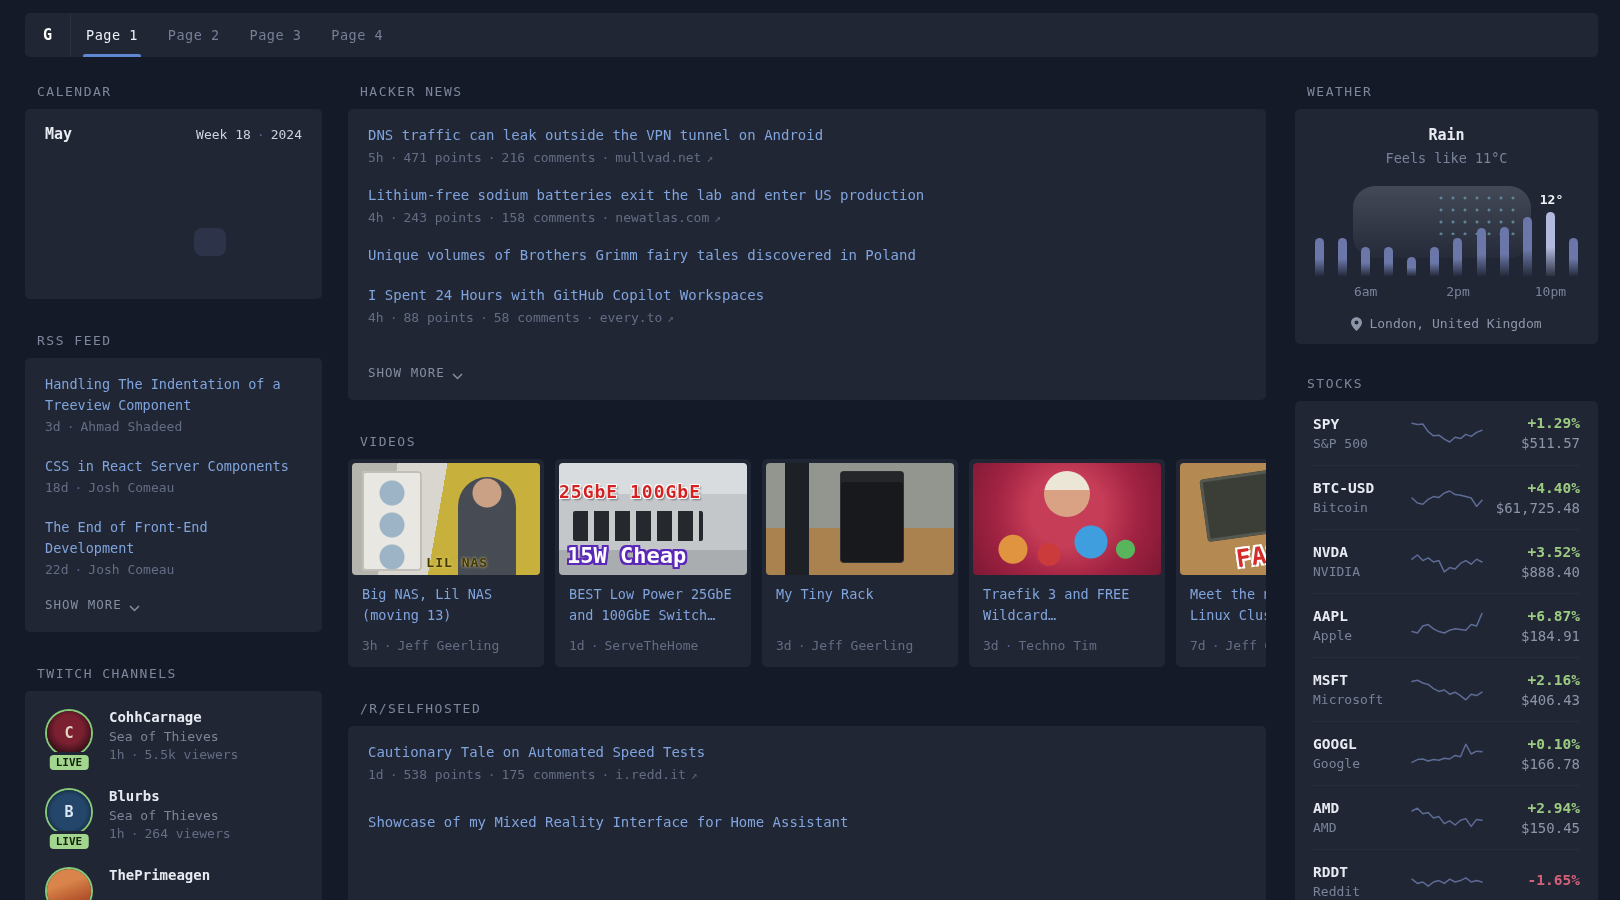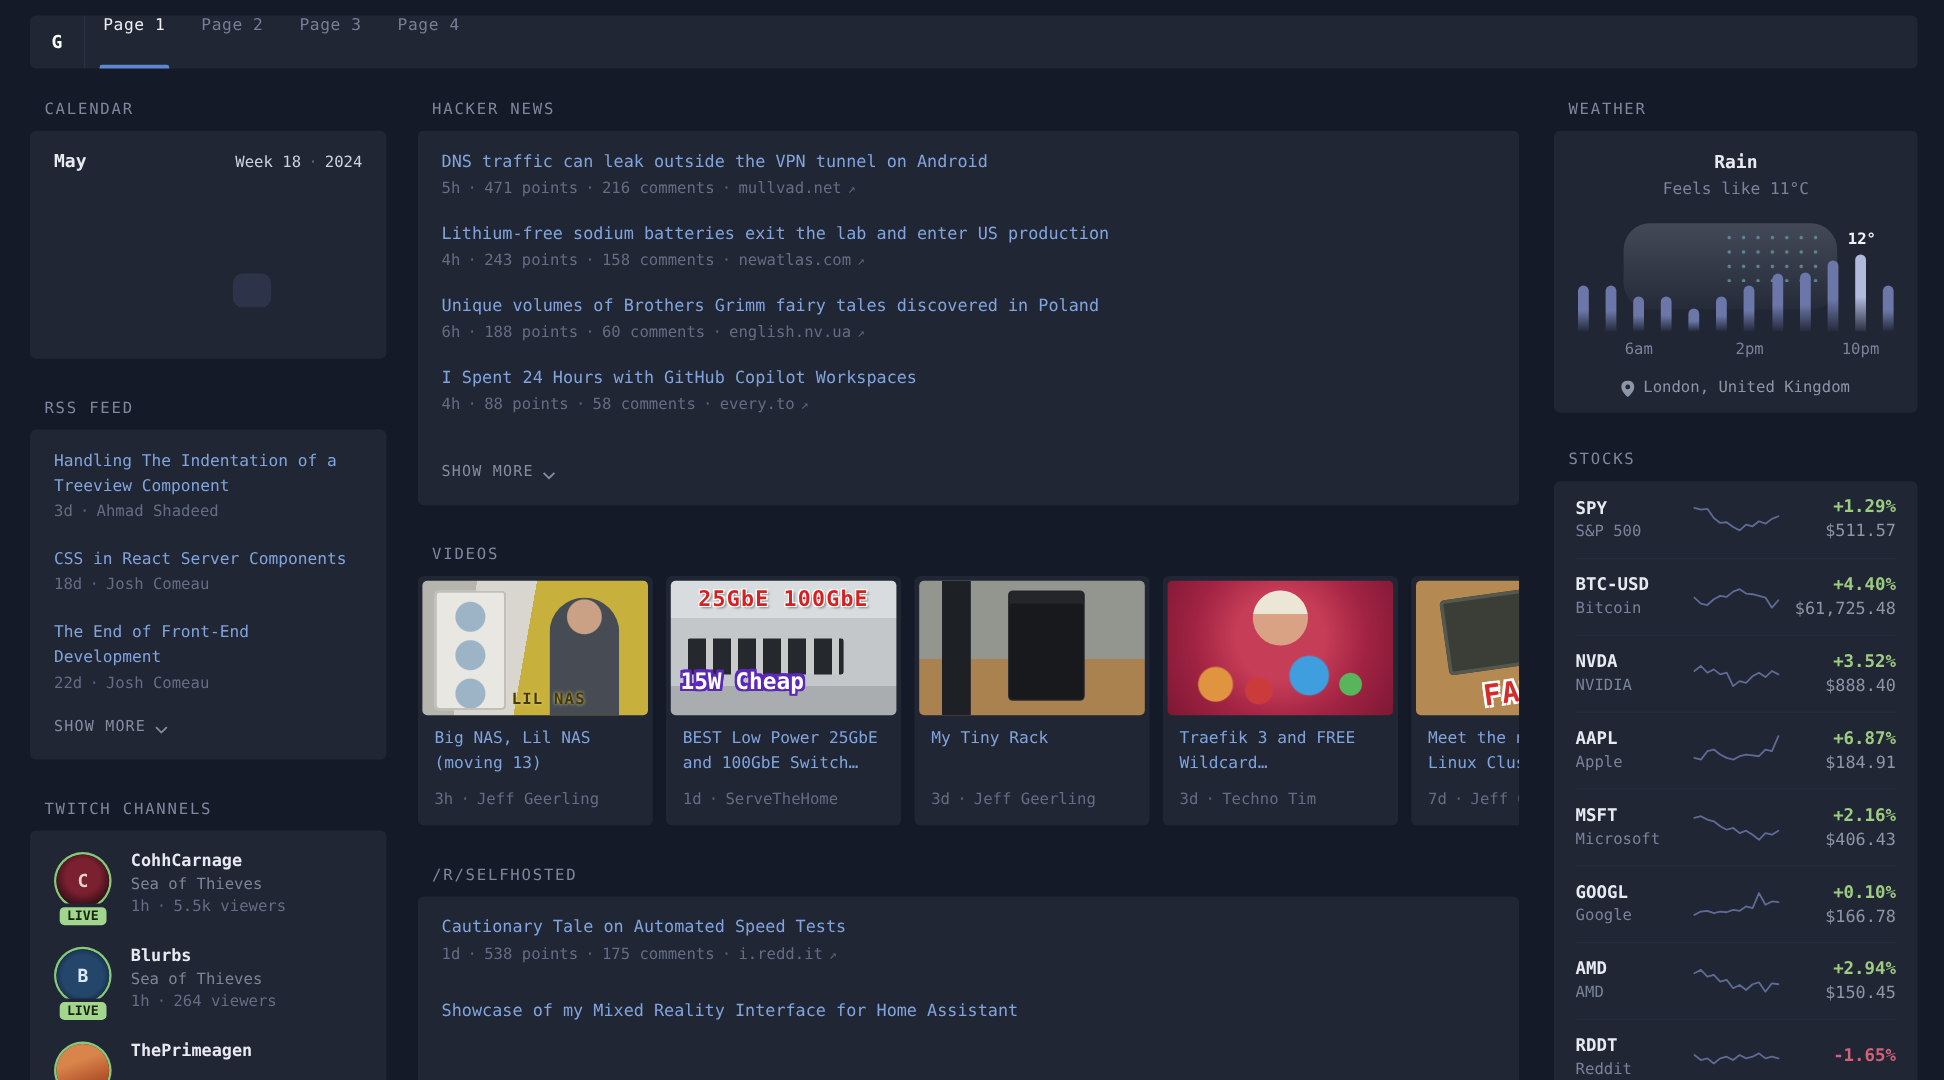--- a/index.html
+++ b/index.html
@@ -13,21 +13,21 @@
   html,body{width:1620px;height:900px;overflow:hidden}
   body{background:var(--bg);font-family:"DejaVu Sans Mono","Liberation Mono",monospace;
        font-size:13px;color:var(--txt);position:relative}
 
   
   .nav{position:absolute;left:25px;right:22px;top:13px;height:44px;background:var(--panel);
        border-radius:5px;display:flex;align-items:stretch}
   .nav .logo{width:46px;display:flex;align-items:center;justify-content:center;
        font-size:15px;font-weight:bold;color:#fff;border-right:1px solid var(--divider);cursor:pointer}
   .tabs{display:flex}
-  .tab{padding:0 15px;display:flex;color:#767f95;cursor:pointer;
+  .tab{padding:0 15px;display:flex;align-items:center;color:#767f95;cursor:pointer;
        position:relative;letter-spacing:.5px;font-size:13.5px}
   .tab.active{color:#eef0f5}
   .tab.active::after{content:"";position:absolute;left:12px;right:12px;bottom:0;height:3px;
        border-radius:2px 2px 0 0;background:var(--accent)}
 
   
   .col{position:absolute;top:84px}
   .col-left{left:25px;width:297px}
   .col-main{left:348px;width:918px;height:816px;overflow:hidden}
   .col-right{left:1295px;width:303px}
@@ -103,24 +103,24 @@
       box-shadow:inset 0 0 0 2px #c0c0b8}
   .th-v1::after{content:"";position:absolute;right:24px;top:14px;width:58px;height:98px;
       border-radius:29px 29px 0 0;background-color:#474c54;
       background-image:radial-gradient(circle at 50% 16px,#caa184 14px,transparent 15px)}
   .b-lilnas{position:absolute;bottom:5px;left:56%;transform:translateX(-50%);
       color:#463806;font-weight:bold;font-size:13px;letter-spacing:1px;
       text-shadow:0 0 3px #e6d77e;z-index:2}
   .th-v2{background:linear-gradient(#d9dcde 0 28%,#c3c7ca 28% 78%,#a9adb0 78%)}
   .th-v2::before{content:"";position:absolute;left:14px;right:44px;top:48px;height:30px;
       background:repeating-linear-gradient(90deg,#25282c 0 15px,#c8cacc 15px 21px);border-radius:2px}
-  .b-25{position:absolute;top:5px;left:0;right:0;text-align:center;font-size:18px;
+  .b-25{position:absolute;top:18px;left:0;right:0;font-size:18px;
       font-weight:bold;color:#d42222;letter-spacing:1px;
       text-shadow:-1px -1px 0 #fff,1px -1px 0 #fff,-1px 1px 0 #fff,1px 1px 0 #fff,2px 2px 2px rgba(0,0,0,.4)}
-  .b-15w{position:absolute;bottom:17px;left:8px;font-size:19px;font-weight:bold;color:#fff;
+  .b-15w{position:absolute;bottom:7px;left:8px;font-size:22px;font-weight:bold;color:#fff;
       text-shadow:-2px 0 0 #5b28b8,2px 0 0 #5b28b8,0 -2px 0 #5b28b8,0 2px 0 #5b28b8,
         -2px -2px 0 #5b28b8,2px 2px 0 #5b28b8,-2px 2px 0 #5b28b8,2px -2px 0 #5b28b8}
   .th-v3{background:linear-gradient(#93958f 0 58%,#a9824f 58%)}
   .th-v3::before{content:"";position:absolute;left:40%;top:8%;width:33%;height:80%;
       background:#17191c;border-radius:3px;box-shadow:0 0 0 1px #2c2f33,inset 0 10px 0 #24262a}
   .th-v3::after{content:"";position:absolute;left:10%;top:0;width:13%;height:100%;background:#1d2024}
   .th-v4{background:radial-gradient(circle at 50% 42%,#c63d57 0 32%,#a22343 62%,#7d1833)}
   .th-v4::before{content:"";position:absolute;left:50%;top:8px;transform:translateX(-50%);
       width:46px;height:46px;border-radius:50%;
       background:linear-gradient(#ece6d6 0 42%,#d9a284 42%)}
@@ -311,21 +311,20 @@
           <div class="hn-item">
     <a class="hn-title">DNS traffic can leak outside the VPN tunnel on Android</a>
     <div class="meta hn-meta"><span>5h</span><span class="dot">·</span><span>471 points</span><span class="dot">·</span><span>216 comments</span><span class="dot">·</span><span>mullvad.net</span><span class="arrow">↗</span></div>
   </div>
           <div class="hn-item">
     <a class="hn-title">Lithium-free sodium batteries exit the lab and enter US production</a>
     <div class="meta hn-meta"><span>4h</span><span class="dot">·</span><span>243 points</span><span class="dot">·</span><span>158 comments</span><span class="dot">·</span><span>newatlas.com</span><span class="arrow">↗</span></div>
   </div>
           <div class="hn-item">
     <a class="hn-title">Unique volumes of Brothers Grimm fairy tales discovered in Poland</a>
-    <div class="meta hn-meta"><span>6h</span><span class="dot">·</span><span>188 points</span><span class="dot">·</span><span>60 comments</span><span class="dot">·</span><span>english.nv.ua</span><span class="arrow">↗</span></div>
   </div>
           <div class="hn-item">
     <a class="hn-title">I Spent 24 Hours with GitHub Copilot Workspaces</a>
     <div class="meta hn-meta"><span>4h</span><span class="dot">·</span><span>88 points</span><span class="dot">·</span><span>58 comments</span><span class="dot">·</span><span>every.to</span><span class="arrow">↗</span></div>
   </div>
         </div>
       <button class="showmore">
         <span>SHOW MORE</span>
         <svg width="11" height="7" viewBox="0 0 11 7" fill="none" stroke-width="1.5">
             <path d="M1 1 L5.5 5.5 L10 1"></path>

